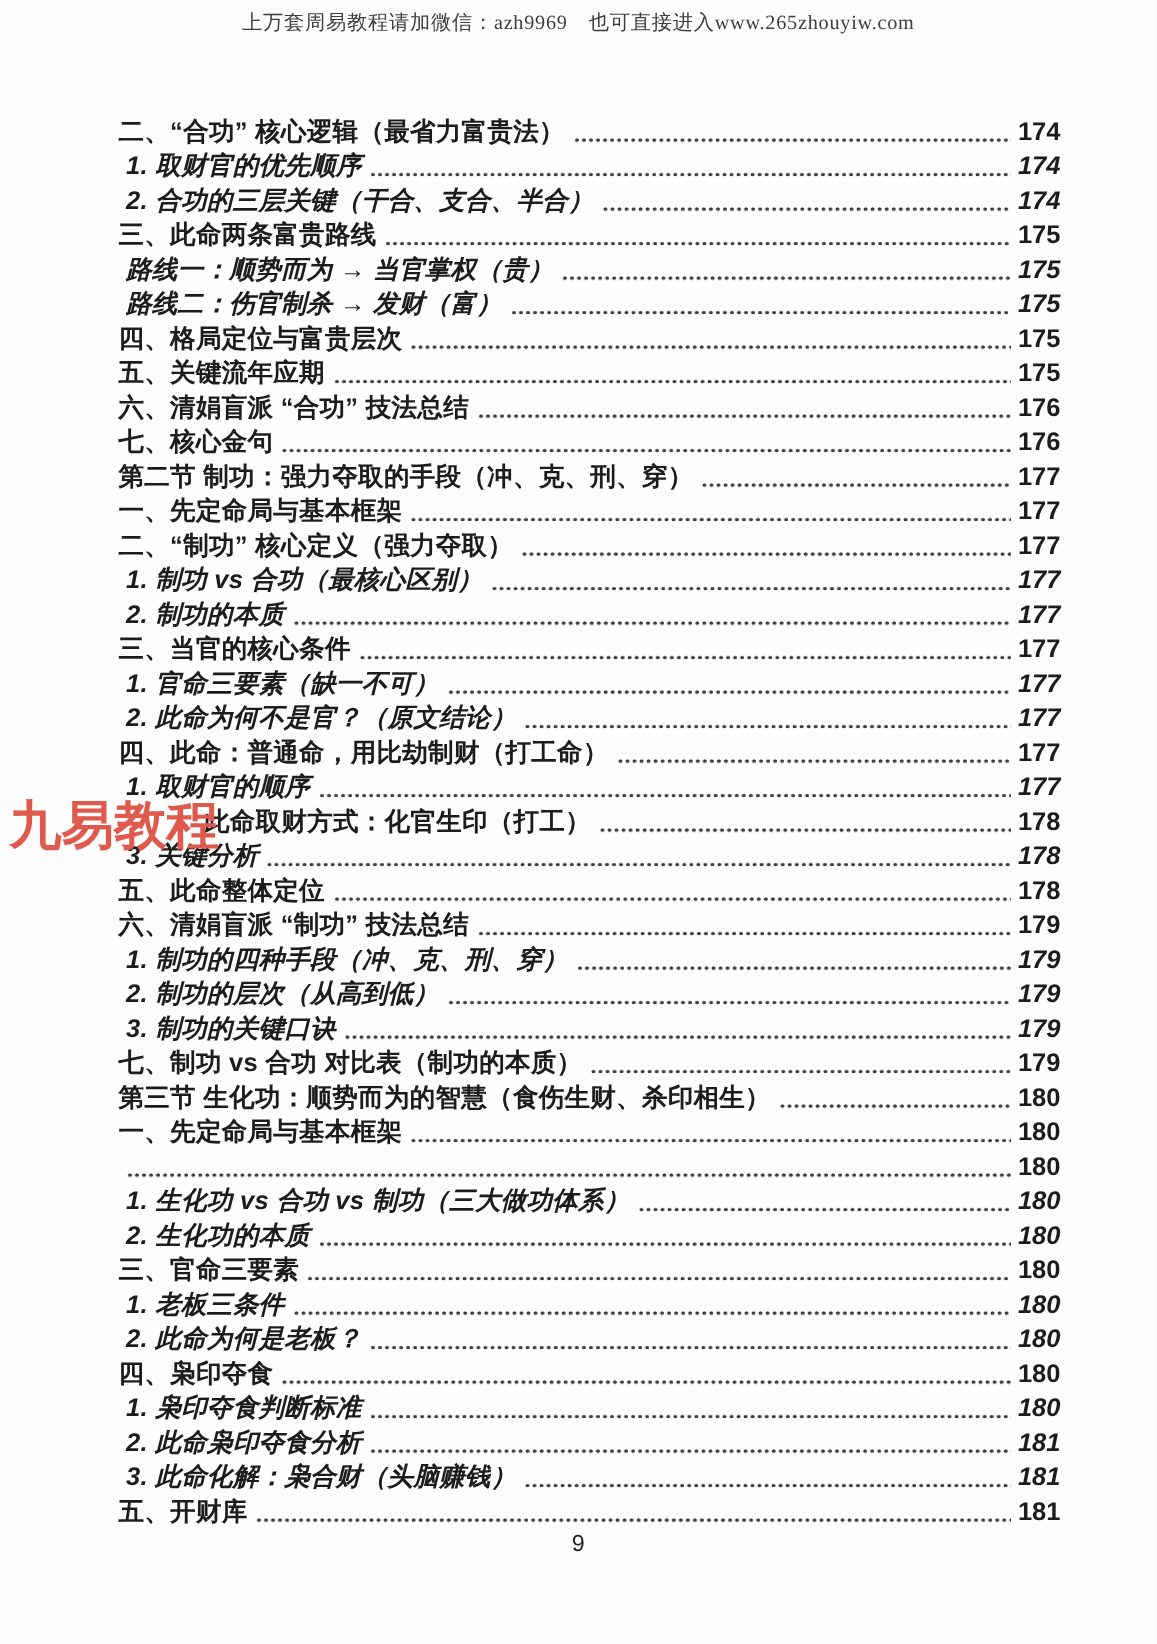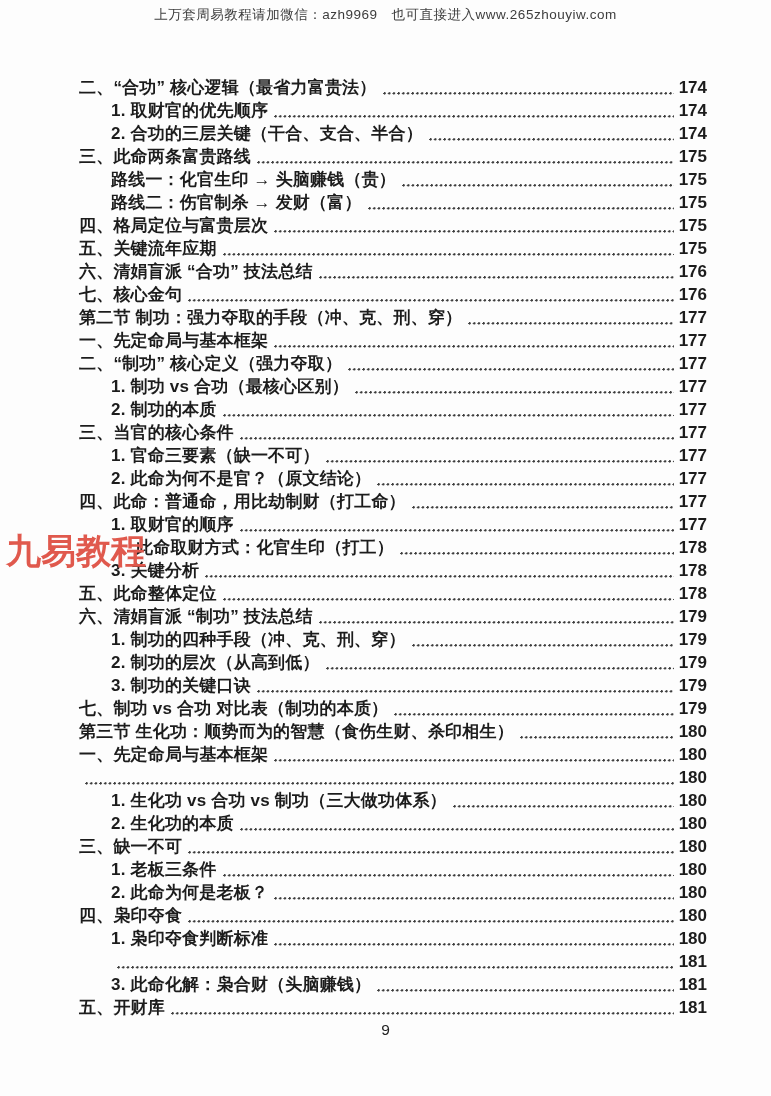--- a/index.html
+++ b/index.html
@@ -15,21 +15,21 @@
     background: #fdfdfd;
     overflow: hidden;
     font-family: "Liberation Sans", sans-serif;
   }
   .header-note {
     position: absolute;
     top: 6px;
     left: 0;
     right: 0;
     text-align: center;
-    font-family: Liberation Sans, sans-serif;
+    font-family: Liberation Serif, serif;
     font-size: 13.5px;
     color: #3d3d3d;
     letter-spacing: 0.5px;
     white-space: nowrap;
   }
   .toc {
     position: absolute;
     top: 76px;
     left: 0;
     right: 0;
@@ -37,21 +37,21 @@
   .toc-row {
     display: flex;
     align-items: center;
     height: 23px;
     margin-right: 64px;
     color: #1c1c1c;
     font-size: 17px;
     font-weight: 600;
   }
   .toc-row.lv1 { margin-left: 79px; }
-  .toc-row.lv2 { margin-left: 111px; }
+  .toc-row.lv2 { margin-left: 84px; font-style: italic; }
   .toc-row.lv3 { margin-left: 136px; }
   .toc-label {
     white-space: nowrap;
     letter-spacing: 0.2px;
   }
   .leader {
     flex: 1;
     height: 17px;
     margin: 0 5px 0 6px;
     background-image: radial-gradient(circle at 1.6px 1.6px, #3c3c3c 1.1px, rgba(0,0,0,0) 1.5px);
@@ -110,21 +110,21 @@
         <span class="toc-label">2. 合功的三层关键（干合、支合、半合）</span>
         <span class="leader"></span>
         <span class="toc-page">174</span>
       </div>
       <div class="toc-row lv1">
         <span class="toc-label">三、此命两条富贵路线</span>
         <span class="leader"></span>
         <span class="toc-page">175</span>
       </div>
       <div class="toc-row lv2">
-        <span class="toc-label">路线一：化官生印 → 头脑赚钱（贵）</span>
+        <span class="toc-label">路线一：顺势而为 → 当官掌权（贵）</span>
         <span class="leader"></span>
         <span class="toc-page">175</span>
       </div>
       <div class="toc-row lv2">
         <span class="toc-label">路线二：伤官制杀 → 发财（富）</span>
         <span class="leader"></span>
         <span class="toc-page">175</span>
       </div>
       <div class="toc-row lv1">
         <span class="toc-label">四、格局定位与富贵层次</span>
@@ -254,21 +254,21 @@
         <span class="toc-label">1. 生化功 vs 合功 vs 制功（三大做功体系）</span>
         <span class="leader"></span>
         <span class="toc-page">180</span>
       </div>
       <div class="toc-row lv2">
         <span class="toc-label">2. 生化功的本质</span>
         <span class="leader"></span>
         <span class="toc-page">180</span>
       </div>
       <div class="toc-row lv1">
-        <span class="toc-label">三、缺一不可</span>
+        <span class="toc-label">三、官命三要素</span>
         <span class="leader"></span>
         <span class="toc-page">180</span>
       </div>
       <div class="toc-row lv2">
         <span class="toc-label">1. 老板三条件</span>
         <span class="leader"></span>
         <span class="toc-page">180</span>
       </div>
       <div class="toc-row lv2">
         <span class="toc-label">2. 此命为何是老板？</span>
@@ -279,20 +279,21 @@
         <span class="toc-label">四、枭印夺食</span>
         <span class="leader"></span>
         <span class="toc-page">180</span>
       </div>
       <div class="toc-row lv2">
         <span class="toc-label">1. 枭印夺食判断标准</span>
         <span class="leader"></span>
         <span class="toc-page">180</span>
       </div>
       <div class="toc-row lv2">
+        <span class="toc-label">2. 此命枭印夺食分析</span>
         <span class="leader"></span>
         <span class="toc-page">181</span>
       </div>
       <div class="toc-row lv2">
         <span class="toc-label">3. 此命化解：枭合财（头脑赚钱）</span>
         <span class="leader"></span>
         <span class="toc-page">181</span>
       </div>
       <div class="toc-row lv1">
         <span class="toc-label">五、开财库</span>

